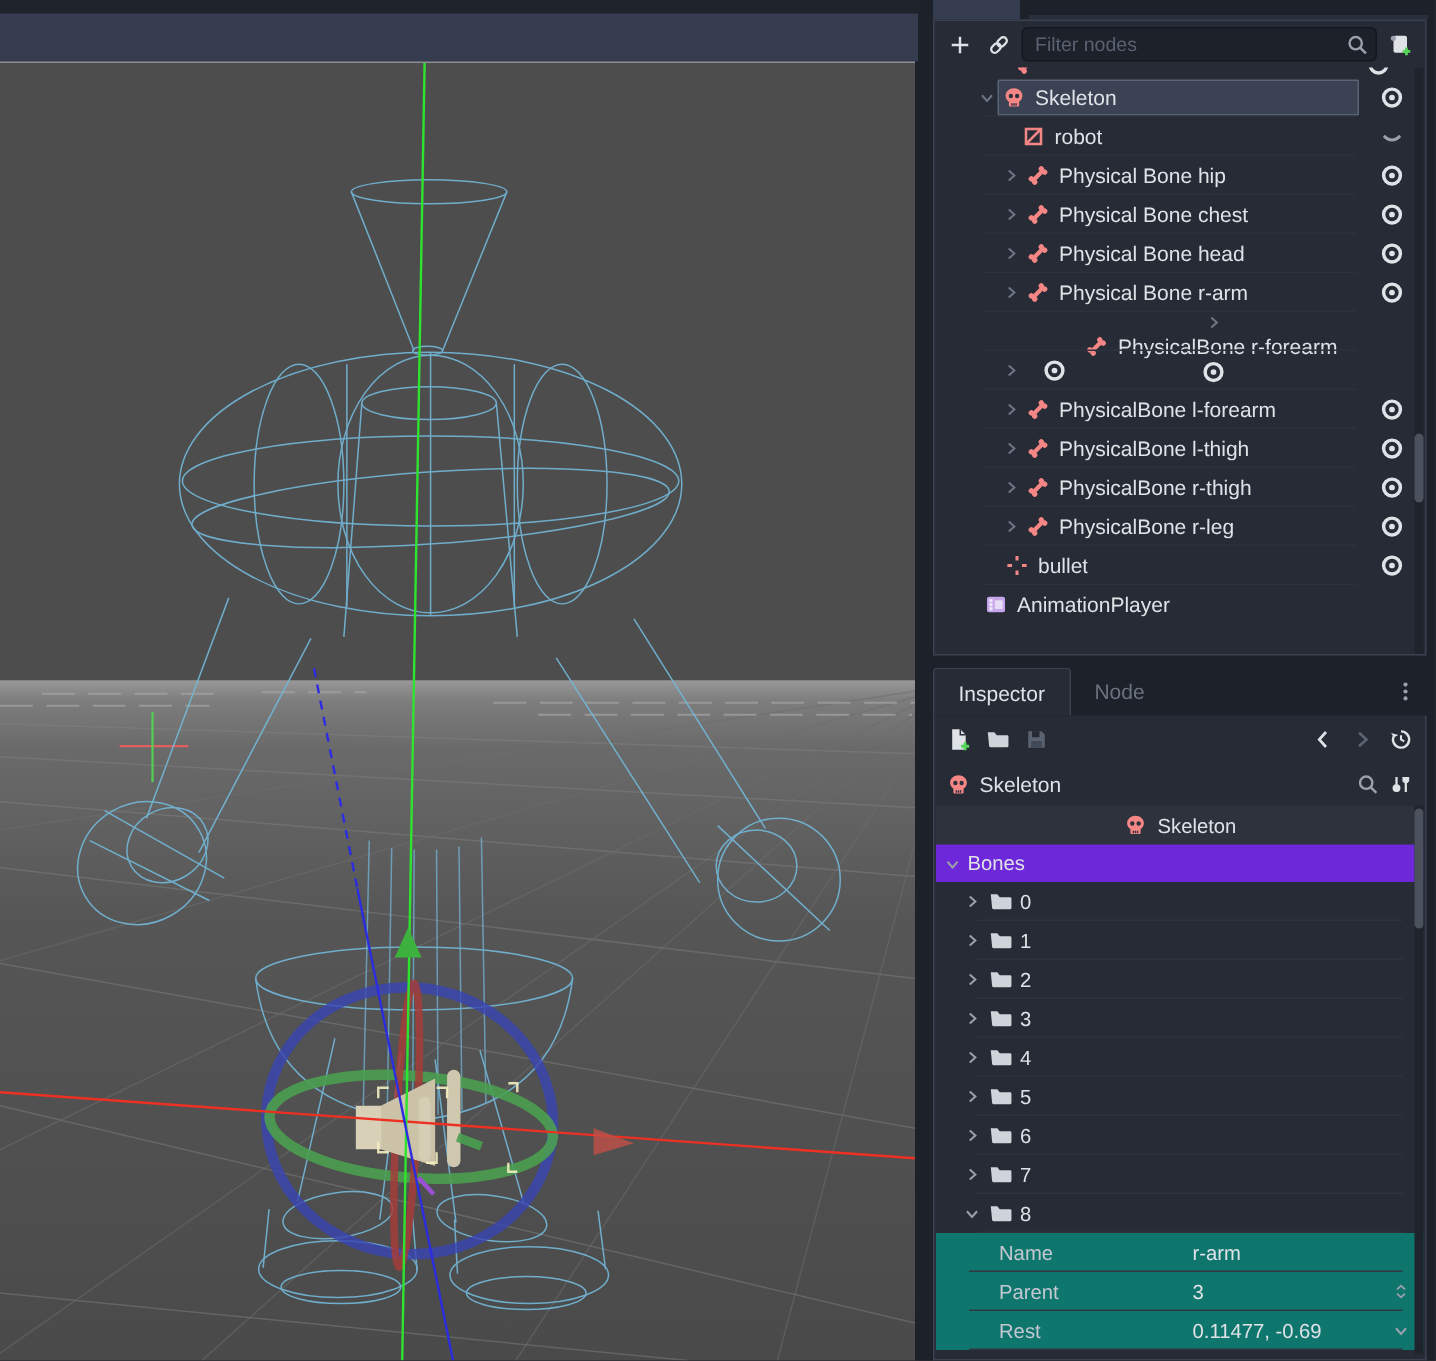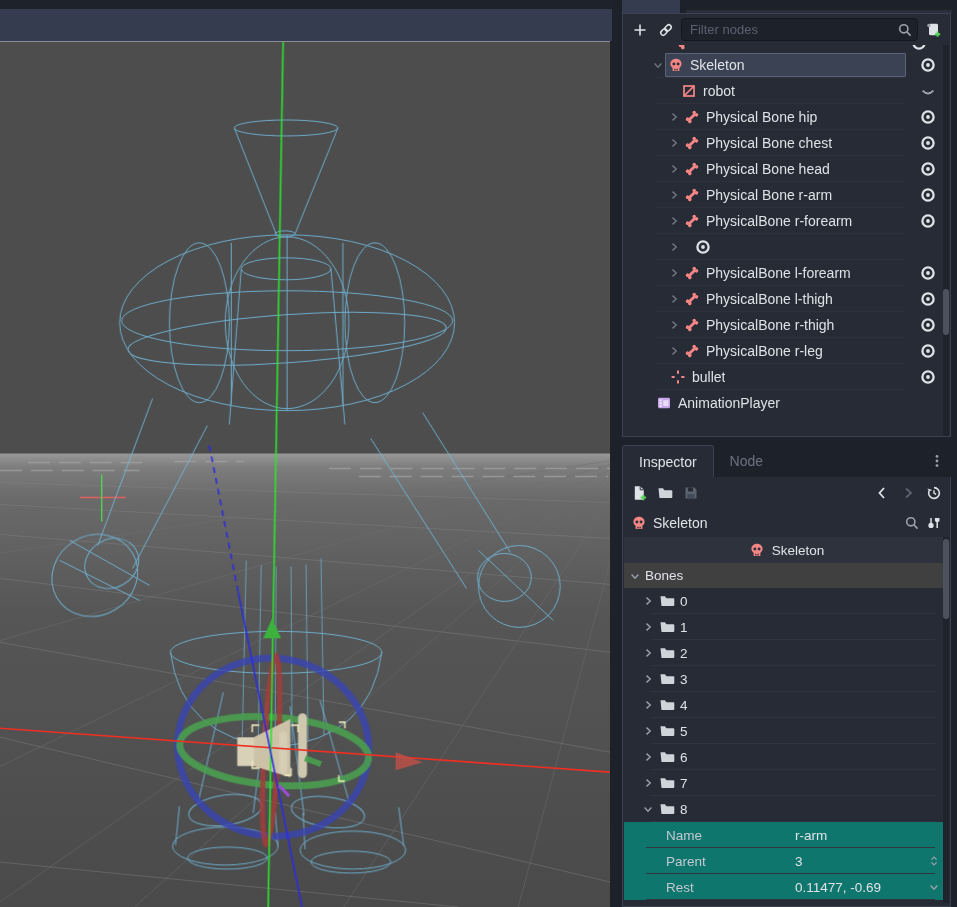--- a/index.html
+++ b/index.html
@@ -52,21 +52,21 @@
   .insp-tab{padding:0 16px;display:flex;align-items:center;font-size:14px;color:var(--text-dim);}
   .insp-tab.active{background:var(--panel);color:var(--text);border:1px solid var(--panel-border);border-bottom:none;border-radius:3px 3px 0 0;}
   .insp-menu{position:absolute;right:6px;top:8px;}
   .insp-body{background:var(--panel);border:1px solid var(--panel-border);border-top:none;height:430px;position:relative;}
   .insp-toolbar{display:flex;align-items:center;height:32px;padding:0 8px;gap:10px;}
   .insp-toolbar .spacer{flex:1;}
   .node-bar{display:flex;align-items:center;height:28px;padding:0 8px;gap:6px;}
   .node-bar .nb-label{font-size:14px;color:var(--text);flex:1;}
   .insp-list{position:relative;height:366px;overflow:hidden;margin:0 1px;}
   .hdr-row{height:26px;background:#2d323d;display:flex;align-items:center;justify-content:center;gap:7px;font-size:13.5px;color:var(--text);}
-  .cat-row{height:25px;background:#404040;display:flex;align-items:center;gap:4px;padding-left:5px;font-size:13.5px;color:var(--text);}
+  .cat-row{height:25px;background:#6d28d9;display:flex;align-items:center;gap:4px;padding-left:5px;font-size:13.5px;color:var(--text);}
   .bone-row{height:26px;display:flex;align-items:center;gap:5px;padding-left:18px;position:relative;font-size:13.5px;color:var(--text);}
   .bone-row .sep{position:absolute;left:27px;right:14px;bottom:0;height:1px;background:#2e333e;}
   .prop-row{height:26px;display:flex;align-items:center;padding-left:42px;position:relative;font-size:13.5px;background:#0f766e;}
   .prop-row .sep{position:absolute;left:22px;right:14px;bottom:0;height:1px;background:#31363f;}
   .prop-row .plabel{width:129px;color:#c3c8d1;flex:none;}
   .prop-row .pvalue{flex:1;color:var(--text);white-space:nowrap;overflow:hidden;}
   .prop-row .pctl{width:30px;flex:none;display:flex;justify-content:center;color:#9aa1ad;}
   .ic12{width:12px;height:12px;display:block;}
   .ic16{width:16px;height:16px;display:block;}
 </style>
@@ -440,21 +440,21 @@
                 <span class="label">Physical Bone r-arm</span>
               </div>
               <div class="right-slot">
                 <svg class="ic16">
                   <use href="#i-eye"></use>
                 </svg>
               </div>
               <div class="sep"></div>
             </div>
 
-            <div class="trow" style="padding-left: 44px;">
+            <div class="trow" style="padding-left: 44px; flex-direction: column;">
               <div class="arrow-slot">
                 <svg class="ic12">
                   <use href="#i-chev-right"></use>
                 </svg>
               </div>
               <div class="selbox">
                 <svg class="ic16">
                   <use href="#i-bone"></use>
                 </svg>
                 <span class="label">PhysicalBone r-forearm</span>

